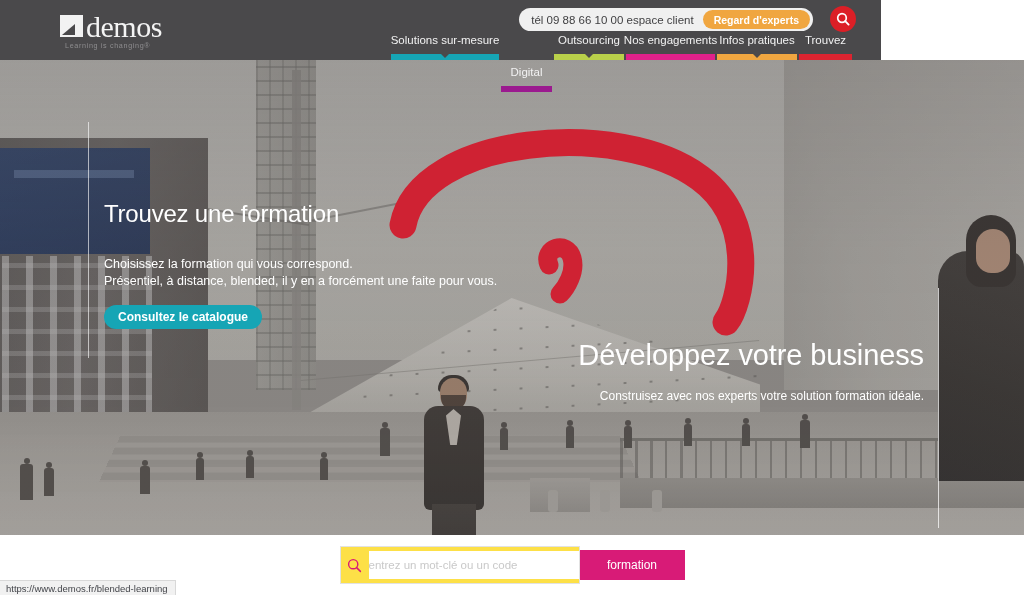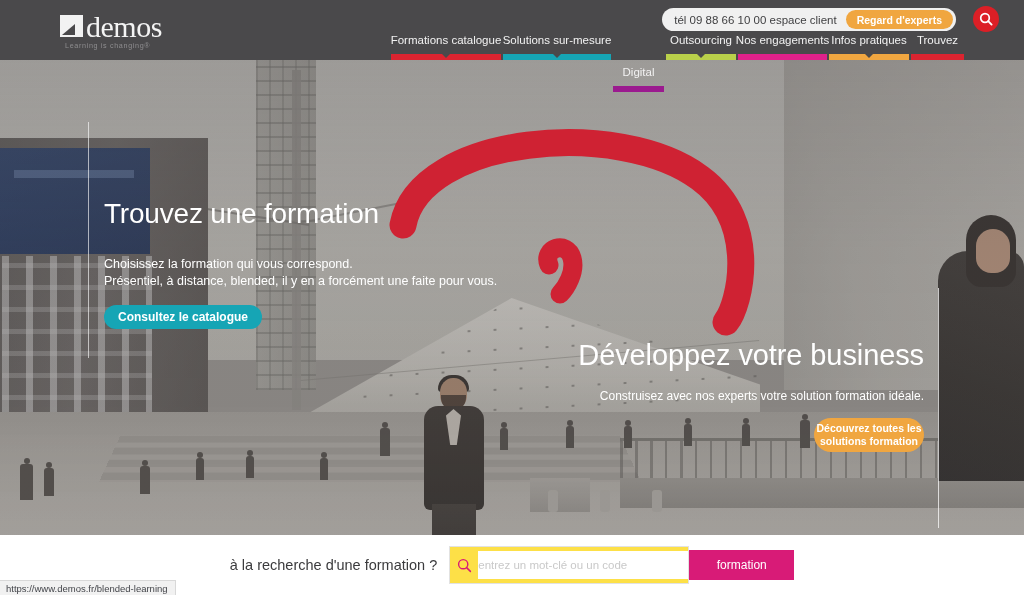--- a/index.html
+++ b/index.html
@@ -5,21 +5,21 @@
   * { margin:0; padding:0; box-sizing:border-box; }
   html,body { width:1024px; height:595px; overflow:hidden; }
   body {
     font-family:"Liberation Sans", sans-serif;
     background:#ffffff;
     position:relative;
   }
 
   
   #header {
-    position:absolute; left:0; top:0; width:1024px; height:60px;
+    position:absolute; left:0; top:0; width:881px; height:60px;
     background:#4a494b; z-index:40;
   }
   #logo {
     position:absolute; left:60px; top:13px; width:110px; height:36px;
   }
   #logo .mark {
     position:absolute; left:0; top:2px; width:23px; height:22px;
   }
   #logo .mark .sq {
     position:absolute; left:0; top:0; width:23px; height:22px;
@@ -271,21 +271,21 @@
     background:rgba(255,255,255,.62);
   }
   .vline-right {
     position:absolute; left:938px; top:228px; width:1px; height:240px;
     background:rgba(255,255,255,.72);
   }
 
   
   #hero-left { position:absolute; left:104px; top:135px; width:430px; }
   #hero-left .h1 {
-    font-size:28px; font-weight:400; color:#ffffff; line-height:38px;
+    font-size:24px; font-weight:400; color:#ffffff; line-height:38px;
     letter-spacing:-0.2px;
   }
   #hero-left .sub1, #hero-left .sub2 {
     font-size:12.5px; color:#ffffff; line-height:17px;
   }
   #hero-left .sub1 { margin-top:23px; }
   #btn-catalogue {
     margin-top:15px; display:inline-flex; align-items:center;
     height:24px; padding:0 14px; border:none; border-radius:13px;
     background:#16a5b5; color:#ffffff; cursor:pointer;
@@ -425,24 +425,20 @@
   <div id="hero-left">
     <div class="h1">Trouvez une formation</div>
     <div class="sub1">Choisissez la formation qui vous correspond.</div>
     <div class="sub2">Présentiel, à distance, blended, il y en a forcément une faite pour vous.</div>
     <button id="btn-catalogue">Consultez le catalogue</button>
   </div>
 
   <div id="hero-right">
     <div class="h1">Développez votre business</div>
     <div class="sub1">Construisez avec nos experts votre solution formation idéale.</div>
-    <button id="btn-solutions">
-      <span>Découvrez toutes les</span>
-      <span>solutions formation</span>
-    </button>
   </div>
 
 </div>
 
 <div id="header">
 
   <div id="logo">
     <div class="mark">
       <div class="sq"></div>
         <div class="cut"></div>
@@ -457,24 +453,20 @@
   </div>
 
   <div id="search-circle">
     <svg width="14" height="14" viewBox="0 0 14 14">
       <circle cx="6" cy="6" r="4.3" fill="none" stroke="#fff" stroke-width="1.7"></circle>
       <line x1="9.2" y1="9.2" x2="12.6" y2="12.6" stroke="#fff" stroke-width="1.9" stroke-linecap="round"></line>
     </svg>
   </div>
 
   <nav id="nav">
-      <div class="nav-item has-arrow" style="width: 112px;">
-        <span class="nav-label">Formations catalogue</span>
-        <div class="nav-bar" style="background: rgb(220, 36, 48);"></div>
-      </div>
       <div class="nav-item has-arrow" style="width: 110px;">
         <span class="nav-label">Solutions sur-mesure</span>
         <div class="nav-bar" style="background: rgb(22, 165, 181);"></div>
       </div>
       <div class="nav-item" style="width: 53px; margin-top: 32px;">
         <span class="nav-label">Digital</span>
         <div class="nav-bar" style="background: rgb(155, 26, 143);"></div>
       </div>
       <div class="nav-item has-arrow" style="width: 72px;">
         <span class="nav-label">Outsourcing</span>
@@ -491,21 +483,20 @@
       <div class="nav-item" style="width: 55px;">
         <span class="nav-label">Trouvez</span>
         <div class="nav-bar" style="background: rgb(220, 36, 48);"></div>
       </div>
     </nav>
 </div>
 
 <div class="green-corner"></div>
 
 <div id="searchbar">
-  <span class="prompt">à la recherche d'une formation ?</span>
   <div id="search-wrap">
     <span class="mag">
       <svg width="15" height="15" viewBox="0 0 15 15">
         <circle cx="6.2" cy="6.2" r="4.6" fill="none" stroke="#d81b77" stroke-width="1.4"></circle>
         <line x1="9.6" y1="9.6" x2="13.4" y2="13.4" stroke="#d81b77" stroke-width="1.5" stroke-linecap="round"></line>
       </svg>
     </span>
     <input id="search-input" type="text" placeholder="entrez un mot-clé ou un code" style="">
   </div>
   <button id="btn-rechercher">formation</button>

